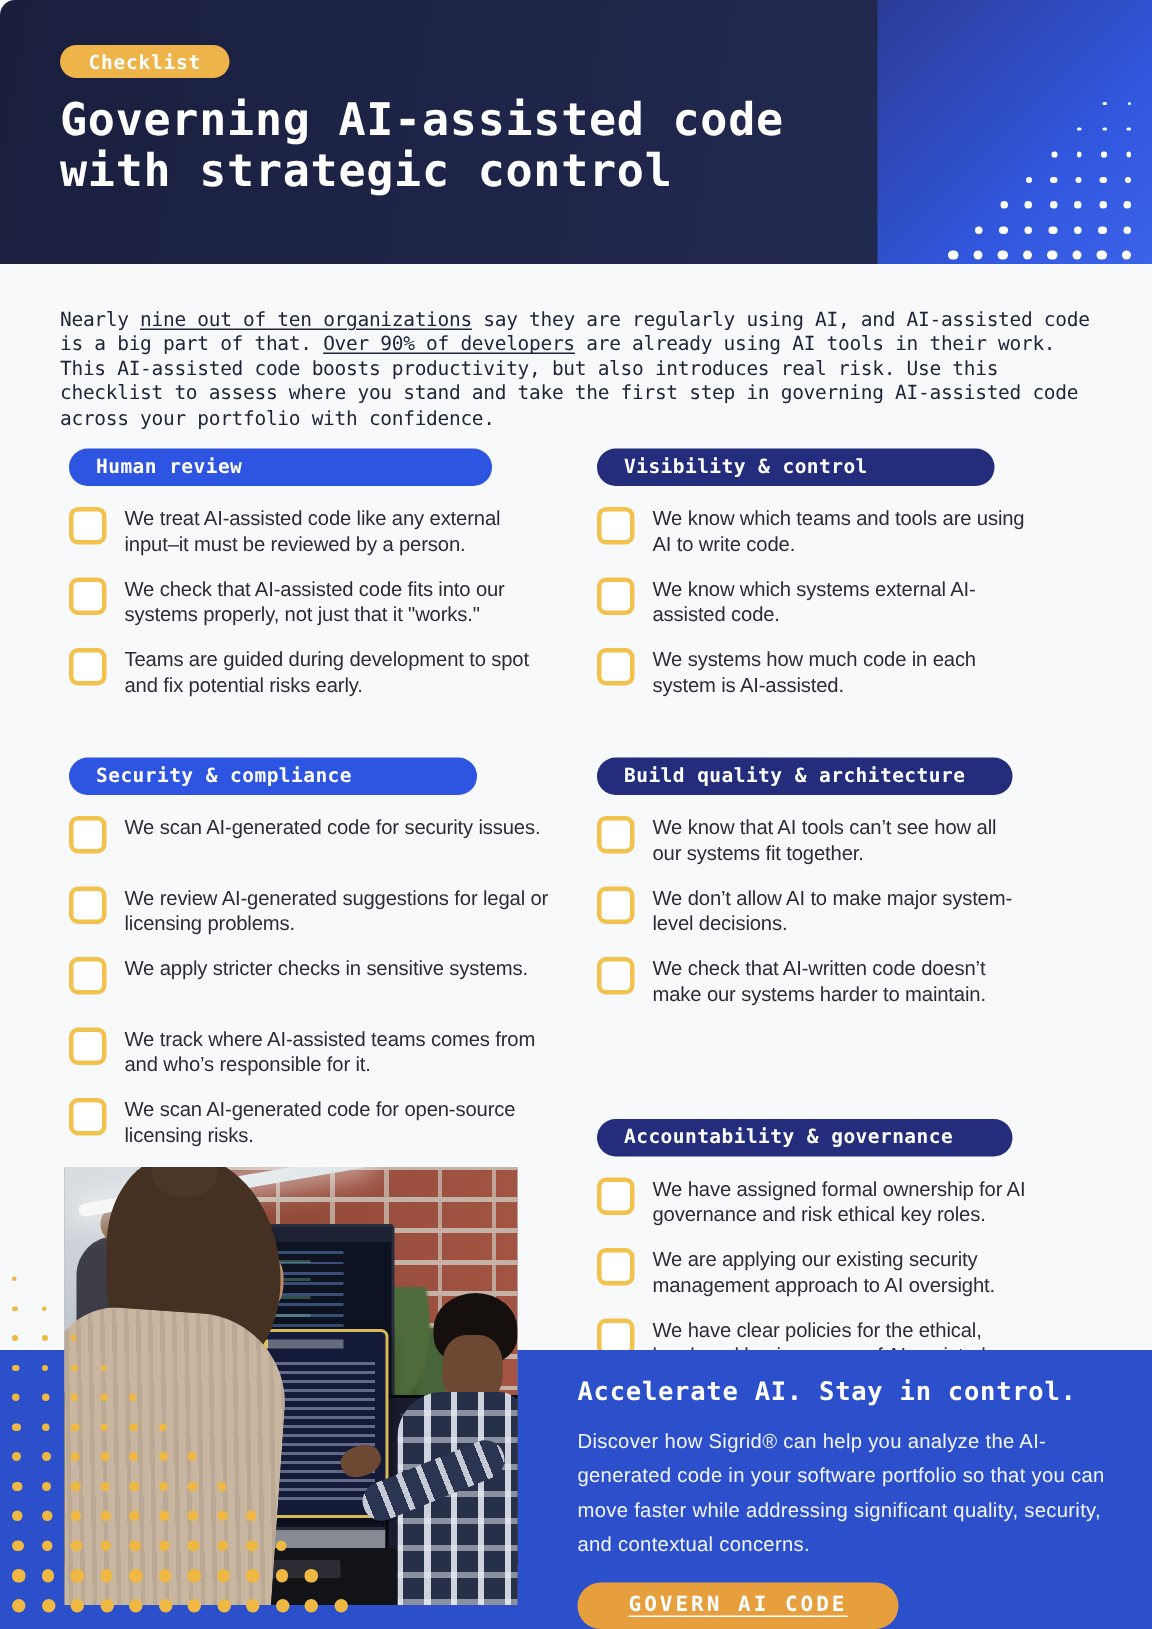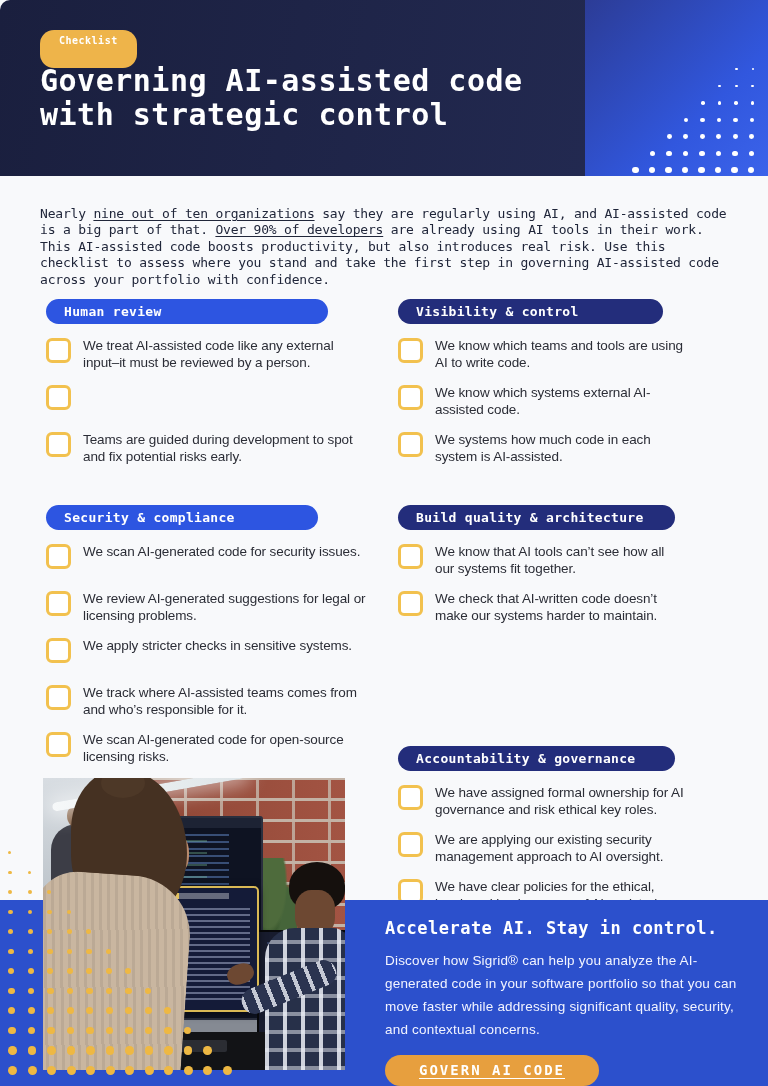--- a/index.html
+++ b/index.html
@@ -3,23 +3,23 @@
 <meta charset="utf-8">
 <style>
   html,body{margin:0;padding:0;background:#e8e9ee;}
   .page{position:relative;width:768px;height:1086px;margin:0 auto;background:#f8f9fb;overflow:hidden;
         font-family:"Liberation Sans",sans-serif;}
   
   .header{position:absolute;left:0;top:0;width:768px;height:176px;
           background:linear-gradient(100deg,#1a1f3e 0%,#232a52 85%);border-radius:10px 10px 0 0;}
   .header-panel{position:absolute;left:585px;top:0;width:183px;height:176px;
           background:linear-gradient(135deg,#2c3c96 0%,#3157de 65%,#3b63ea 100%);}
-  .badge{position:absolute;left:40px;top:30px;display:inline-block;padding:5px 19px 22px;
+  .badge{position:absolute;left:40px;top:30px;display:inline-block;padding:5px 19px 2px;
          background:#eeb44a;border-radius:14px;color:#fff;
-         font-family:"DejaVu Sans Mono",monospace;font-size:10px;font-weight:bold;letter-spacing:.5px;}
+         font-family:"DejaVu Sans Mono",monospace;font-size:13px;font-weight:bold;letter-spacing:.5px;}
   .title{position:absolute;left:40px;top:64px;color:#fff;
          font-family:"DejaVu Sans Mono",monospace;font-size:30px;font-weight:bold;
          line-height:34px;letter-spacing:.5px;}
   .header-dots .dot,.bottom-dots .dot{position:absolute;border-radius:50%;}
   
   .intro{position:absolute;left:40px;top:193px;width:694px;color:#20263a;
          font-family:"DejaVu Sans Mono",monospace;font-size:13px;line-height:16.4px;letter-spacing:-.2px;}
   .intro u{text-underline-offset:2px;}
   
   .section{position:absolute;}
@@ -168,20 +168,21 @@
 
   <div id="sections-layer">
       <div class="section sec-human">
         <div class="pill bright">Human review</div>
         <div class="check-item">
           <span class="checkbox"></span>
           <span class="item-text">We treat AI-assisted code like any external input–it must be reviewed by a person.</span>
         </div>
         <div class="check-item">
           <span class="checkbox"></span>
+          <span class="item-text">We check that AI-assisted code fits into our systems properly, not just that it "works."</span>
         </div>
         <div class="check-item">
           <span class="checkbox"></span>
           <span class="item-text">Teams are guided during development to spot and fix potential risks early.</span>
         </div>
       </div>
       <div class="section sec-security">
         <div class="pill bright">Security &amp; compliance</div>
         <div class="check-item">
           <span class="checkbox"></span>
@@ -217,20 +218,24 @@
         <div class="check-item">
           <span class="checkbox"></span>
           <span class="item-text">We systems how much code in each system is AI-assisted.</span>
         </div>
       </div>
       <div class="section sec-build">
         <div class="pill dark">Build quality &amp; architecture</div>
         <div class="check-item">
           <span class="checkbox"></span>
           <span class="item-text">We know that AI tools can’t see how all our systems fit together.</span>
+        </div>
+        <div class="check-item">
+          <span class="checkbox"></span>
+          <span class="item-text">We don’t allow AI to make major system-level decisions.</span>
         </div>
         <div class="check-item">
           <span class="checkbox"></span>
           <span class="item-text">We check that AI-written code doesn’t make our systems harder to maintain.</span>
         </div>
       </div>
       <div class="section sec-account">
         <div class="pill dark">Accountability &amp; governance</div>
         <div class="check-item">
           <span class="checkbox"></span>

